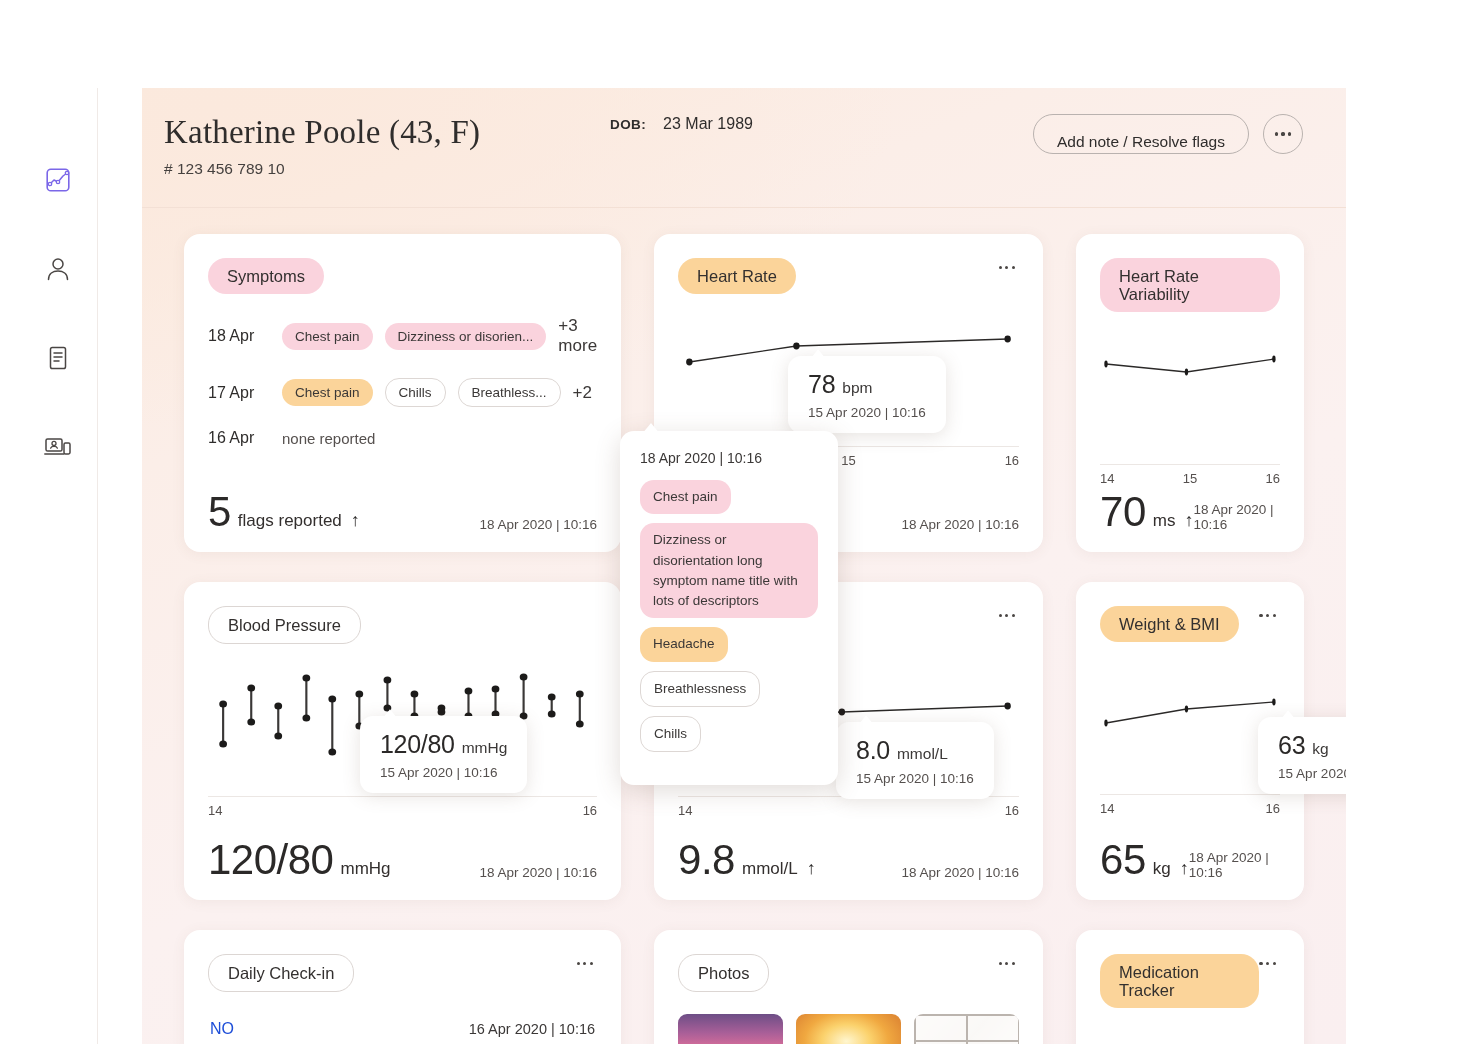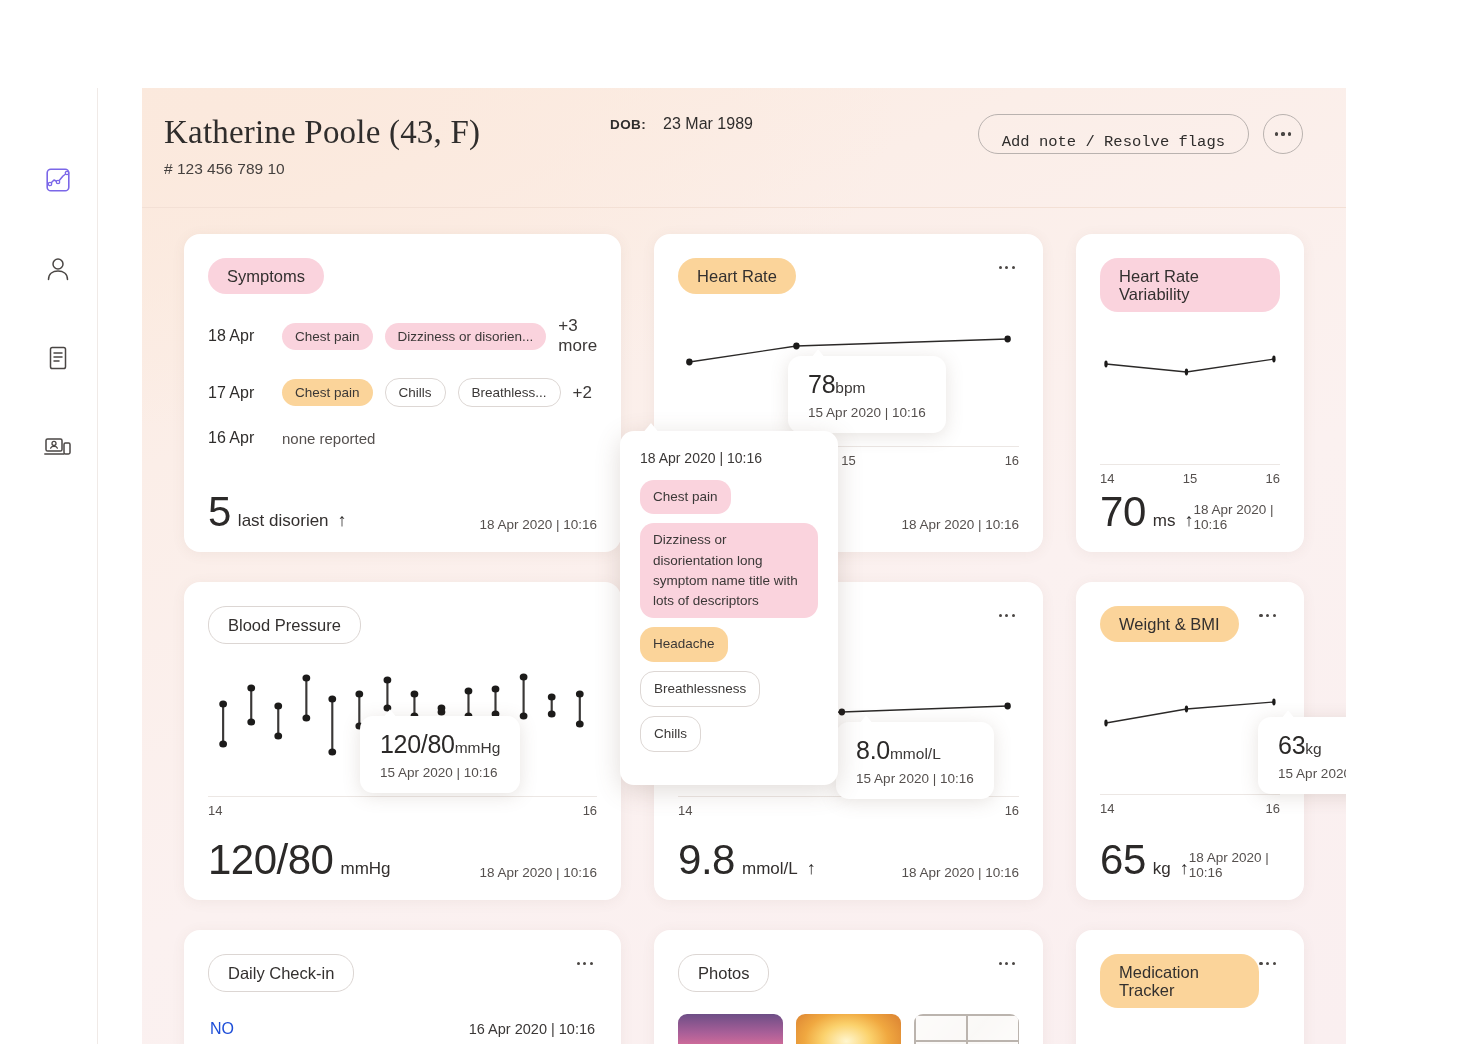--- a/index.html
+++ b/index.html
@@ -135,21 +135,21 @@
   }
   #add-note-btn {
     height: 40px;
     border: 1px solid #b9b2af;
     border-radius: 20px;
     background: transparent;
     padding: 18px 23px;
     font-size: 15.5px;
     color: #2f2d2c;
     cursor: pointer;
-    font-family: Liberation Mono, monospace;
+    font-family: Liberation Sans, sans-serif;
   }
   #band-more-btn {
     width: 40px; height: 40px;
     border: 1px solid #b9b2af;
     border-radius: 50%;
     background: transparent;
     display: flex; align-items: center; justify-content: center;
     cursor: pointer;
   }
   .kebab-horiz { display: flex; gap: 3.5px; align-items: center; }
@@ -251,21 +251,21 @@
     z-index: 4;
   }
   .data-tip::before {
     content: "";
     position: absolute;
     top: -7px; left: 22px;
     width: 16px; height: 10px;
     background: #ffffff;
     clip-path: polygon(50% 0, 100% 100%, 0 100%);
   }
-  .tip-main { display: flex; align-items: baseline; }
+  .tip-main { display: flex; align-items: baseline; gap: 7px; }
   .tip-value { font-size: 25px; color: #2b2928; font-weight: 300; letter-spacing: -.3px; }
   .tip-unit { font-size: 15.5px; color: #3b3837; }
   .tip-date { margin-top: 6px; font-size: 13.5px; color: #55504e; }
 
   
   #symptom-popover {
     position: absolute;
     left: 478px; top: 343px;
     width: 218px;
     background: #ffffff;
@@ -432,21 +432,21 @@
         </div>
 
         <div class="sym-row">
           <span class="sym-date">16 Apr</span>
           <span class="sym-none">none reported</span>
         </div>
 
         <div class="card-foot">
           <span class="foot-left">
             <span class="foot-value">5</span>
-            <span class="foot-unit">last disorien</span>
+            <span class="foot-unit">flags reported</span>
             <span class="foot-arrow">↑</span>
           </span>
           <span class="foot-date">18 Apr 2020 | 10:16</span>
         </div>
       </div>
 
       <div class="card">
         <div class="card-head">
           <span class="chip-title orange">Heart Rate</span>
           <span class="card-menu">

